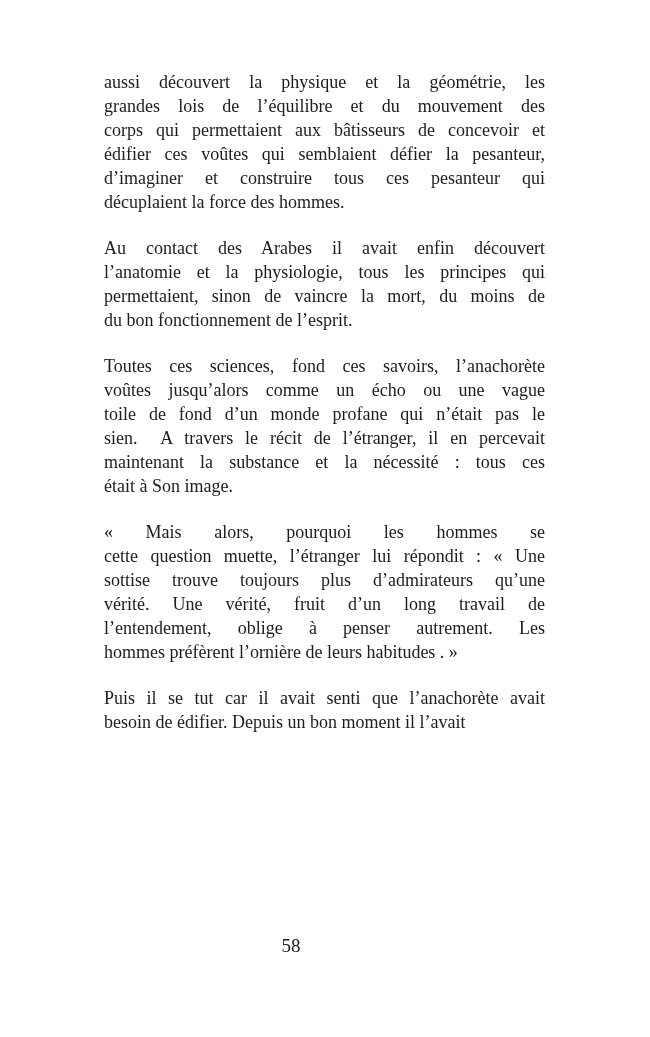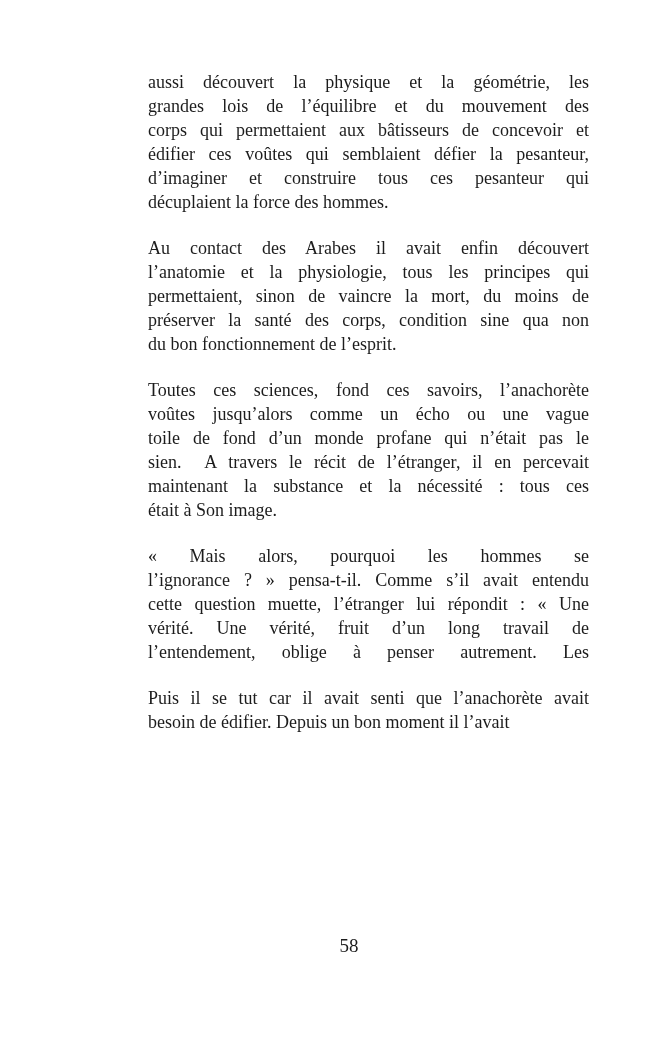--- a/index.html
+++ b/index.html
@@ -7,21 +7,20 @@
     padding: 0;
   }
   .page {
     position: relative;
     width: 578px;
     height: 1037px;
     background: #ffffff;
     overflow: hidden;
     font-family: "Liberation Serif", "DejaVu Serif", serif;
     color: #1c1c1c;
-    margin-left: 44px;
   }
   .text-block {
     position: absolute;
     left: 104px;
     top: 70px;
     width: 441px;
     font-size: 18px;
     line-height: 24px;
   }
   .para {
@@ -34,21 +33,21 @@
     text-align-last: justify;
     white-space: normal;
   }
   .line.last {
     text-align: right;
     text-align-last: left;
   }
   .folio {
     position: absolute;
     top: 934px;
-    left: 16px;
+    left: 2px;
     width: 100%;
     text-align: center;
     font-size: 19px;
     line-height: 24px;
   }
 </style>
 </head>
 <body>
 
 <div class="page">
@@ -58,37 +57,37 @@
         <span class="line">grandes lois de l’équilibre et du mouvement des</span>
         <span class="line">corps qui permettaient aux bâtisseurs de concevoir et</span>
         <span class="line">édifier ces voûtes qui semblaient défier la pesanteur,</span>
         <span class="line">d’imaginer et construire tous ces pesanteur qui</span>
         <span class="line last">décuplaient la force des hommes.</span>
       </p>
       <p class="para">
         <span class="line">Au contact des Arabes il avait enfin découvert</span>
         <span class="line">l’anatomie et la physiologie, tous les principes qui</span>
         <span class="line">permettaient, sinon de vaincre la mort, du moins de</span>
-        <span class="line">préserver la santé des corps, condition sine qua non</span>
         <span class="line last">du bon fonctionnement de l’esprit.</span>
       </p>
       <p class="para">
         <span class="line">Toutes ces sciences, fond ces savoirs, l’anachorète</span>
         <span class="line">voûtes jusqu’alors comme un écho ou une vague</span>
         <span class="line">toile de fond d’un monde profane qui n’était pas le</span>
         <span class="line">sien.&nbsp; A travers le récit de l’étranger, il en percevait</span>
         <span class="line">maintenant la substance et la nécessité : tous ces</span>
         <span class="line last">était à Son image.</span>
       </p>
       <p class="para">
         <span class="line">« Mais alors, pourquoi les hommes se</span>
-        <span class="line">l’ignorance ? » pensa-t-il. Comme s’il avait entendu</span>
         <span class="line">cette question muette, l’étranger lui répondit : « Une</span>
+        <span class="line">sottise trouve toujours plus d’admirateurs qu’une</span>
         <span class="line">vérité. Une vérité, fruit d’un long travail de</span>
         <span class="line">l’entendement, oblige à penser autrement. Les</span>
+        <span class="line last">hommes préfèrent l’ornière de leurs habitudes . »</span>
       </p>
       <p class="para">
         <span class="line">Puis il se tut car il avait senti que l’anachorète avait</span>
         <span class="line last">besoin de édifier. Depuis un bon moment il l’avait</span>
       </p>
     </div>
   <div class="folio">58</div>
 </div>
 
 </body></html>

